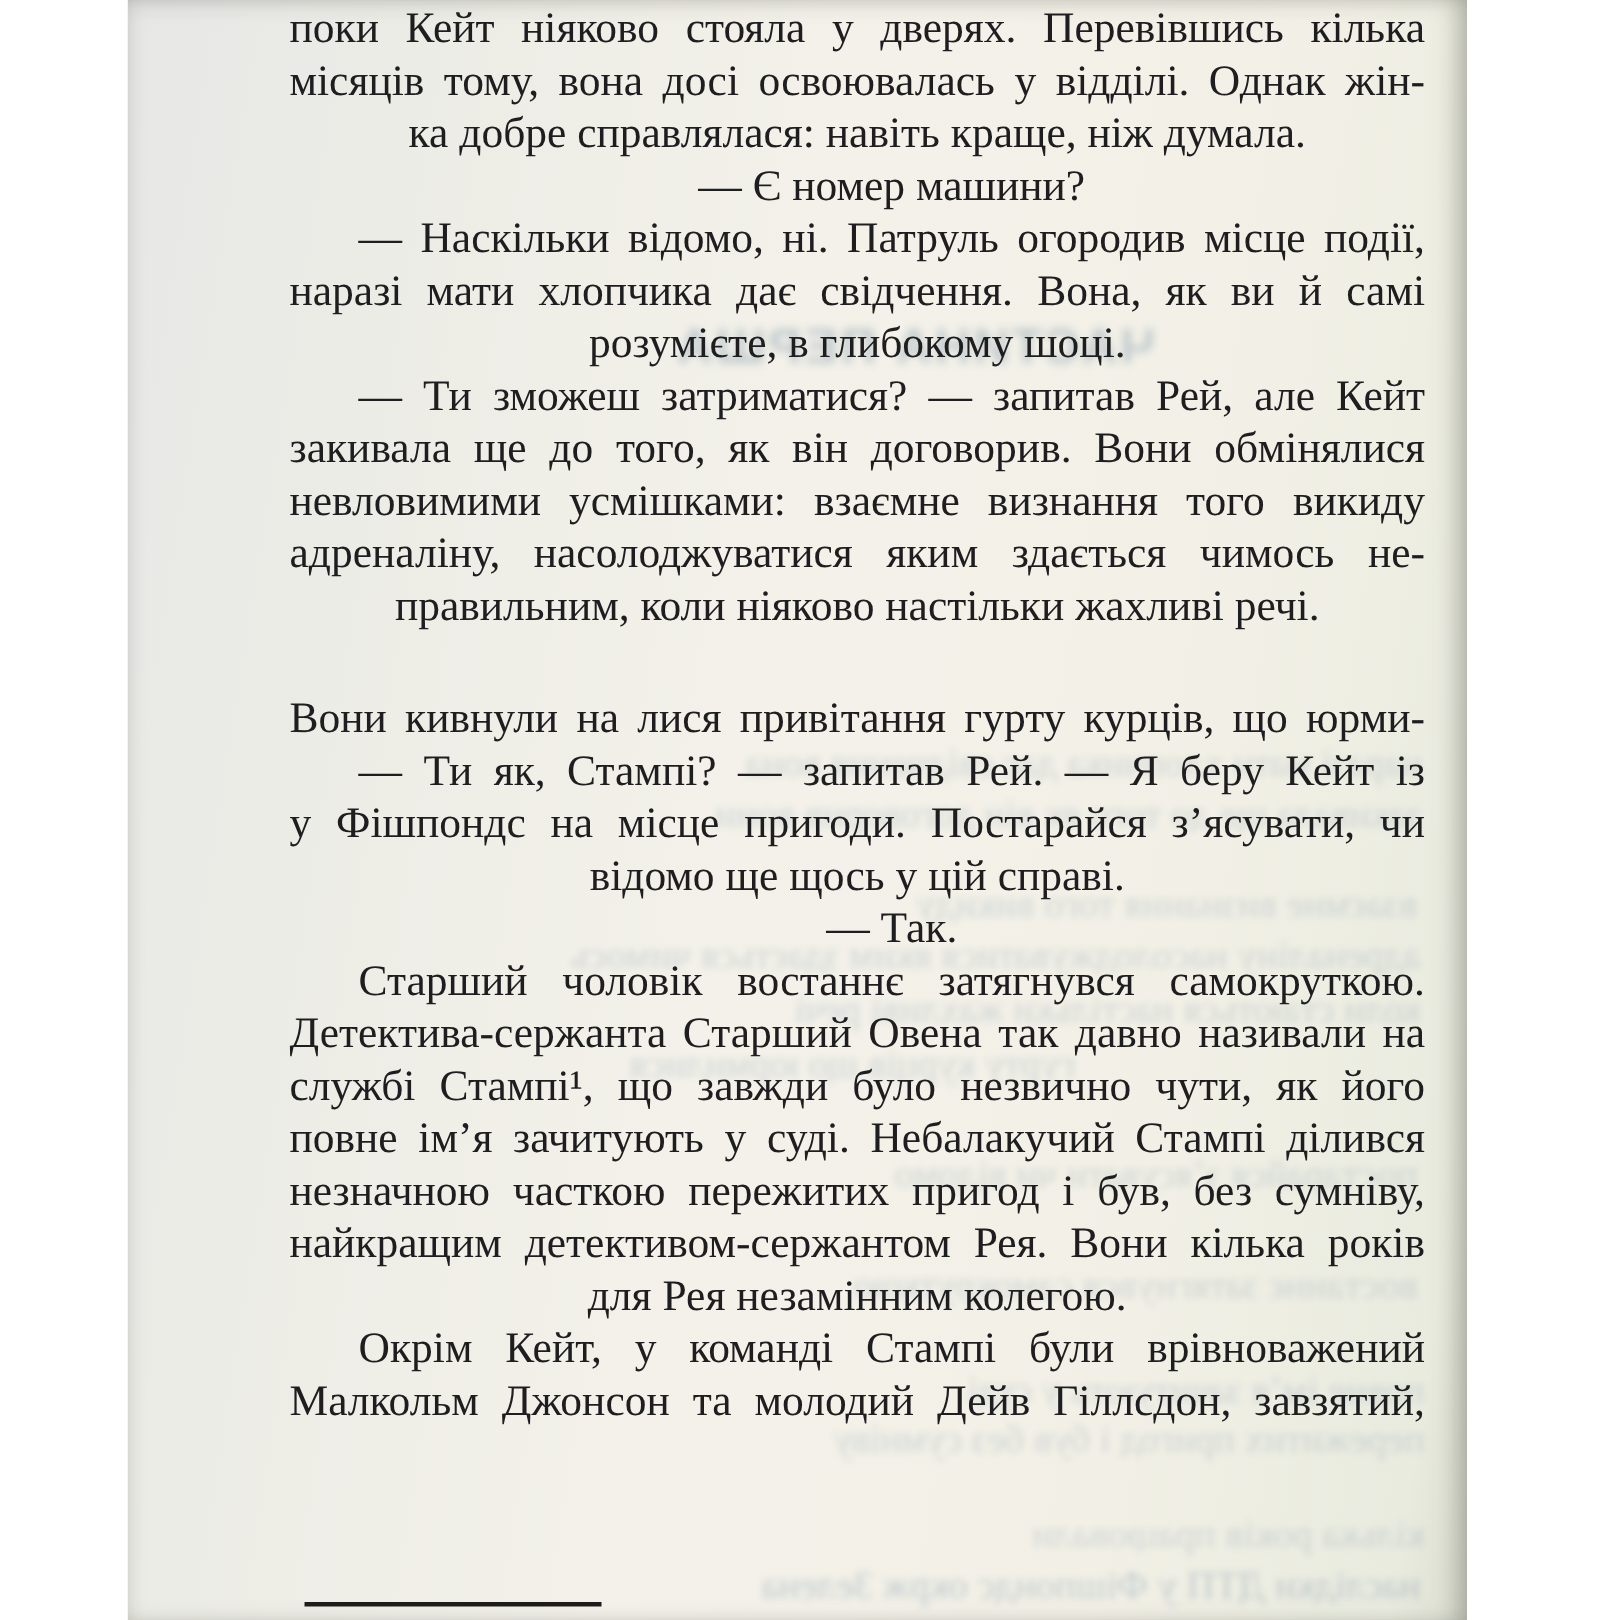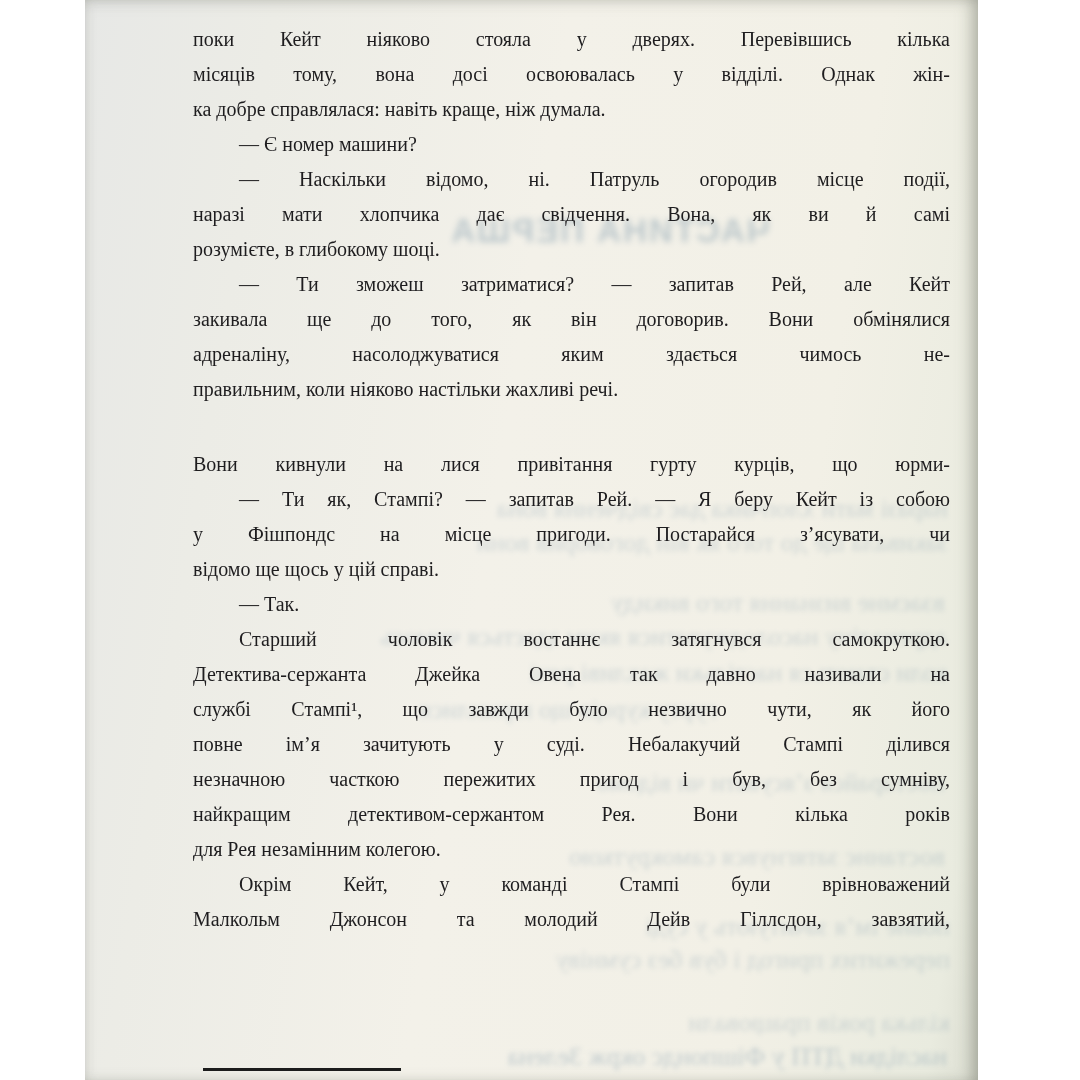--- a/index.html
+++ b/index.html
@@ -10,25 +10,24 @@
   }
   .page{
     position:absolute;left:85px;top:0;width:893px;height:1080px;
     background:linear-gradient(99deg,#e7e8e6 0%,#ecece6 18%,#f3f1e9 46%,#f2f0e6 76%,#e9ebdf 95%,#dcded2 100%);
     box-shadow:inset -12px 0 16px -6px rgba(115,120,105,0.5),
                inset 5px 0 12px -5px rgba(140,140,135,0.3),
                inset 0 8px 18px -10px rgba(130,130,125,0.25);
   }
   .textcol{
     position:absolute;left:108px;top:2px;width:757px;
-    color:#1e1d1f;font-size:20px;line-height:35px;
+    color:#1e1d1f;font-size:29px;line-height:35px;
     filter:blur(0.3px);
-    margin-top:20px;
   }
-  .ln{height:35px;overflow:hidden;}
+  .ln{height:35px;overflow:hidden;text-align:center;}
   .ln.j{text-align:justify;}
   .ln.j::after{content:"";display:inline-block;width:100%;height:0;vertical-align:top;}
   .ln.ind{text-indent:46px;}
   .gap{height:40px;}
   .rule{
     position:absolute;left:118px;top:1068px;width:198px;height:3px;
     background:#1c1c1c;
   }
   .ghost{
     position:absolute;transform:scaleX(-1);color:#7e98ab;
@@ -67,32 +66,33 @@
   <div class="textcol">
     <div class="ln j">поки Кейт ніяково стояла у дверях. Перевівшись кілька</div>
     <div class="ln j">місяців тому, вона досі освоювалась у відділі. Однак жін-</div>
     <div class="ln">ка добре справлялася: навіть краще, ніж думала.</div>
     <div class="ln ind">— Є номер машини?</div>
     <div class="ln ind j">— Наскільки відомо, ні. Патруль огородив місце події,</div>
     <div class="ln j">наразі мати хлопчика дає свідчення. Вона, як ви й самі</div>
     <div class="ln">розумієте, в глибокому шоці.</div>
     <div class="ln ind j">— Ти зможеш затриматися? — запитав Рей, але Кейт</div>
     <div class="ln j">закивала ще до того, як він договорив. Вони обмінялися</div>
+    <div class="ln j">невловимими усмішками: взаємне визнання того викиду</div>
     <div class="ln j">адреналіну, насолоджуватися яким здається чимось не-</div>
     <div class="ln">правильним, коли ніяково настільки жахливі речі.</div>
 
     <div class="gap"></div>
 
     <div class="ln j">Вони кивнули на лися привітання гурту курців, що юрми-</div>
     <div class="ln ind j">— Ти як, Стампі? — запитав Рей. — Я беру Кейт із собою</div>
     <div class="ln j">у Фішпондс на місце пригоди. Постарайся з’ясувати, чи</div>
     <div class="ln">відомо ще щось у цій справі.</div>
     <div class="ln ind">— Так.</div>
     <div class="ln ind j">Старший чоловік востаннє затягнувся самокруткою.</div>
-    <div class="ln j">Детектива-сержанта Джейка Овена так давно називали на</div>
+    <div class="ln j">Детектива-сержанта Старший Овена так давно називали на</div>
     <div class="ln j">службі Стампі¹, що завжди було незвично чути, як його</div>
     <div class="ln j">повне ім’я зачитують у суді. Небалакучий Стампі ділився</div>
     <div class="ln j">незначною часткою пережитих пригод і був, без сумніву,</div>
     <div class="ln j">найкращим детективом-сержантом Рея. Вони кілька років</div>
     <div class="ln">для Рея незамінним колегою.</div>
     <div class="ln ind j">Окрім Кейт, у команді Стампі були врівноважений</div>
     <div class="ln j">Малкольм Джонсон та молодий Дейв Гіллсдон, завзятий,</div>
   </div>
 
   <div class="rule"></div>

